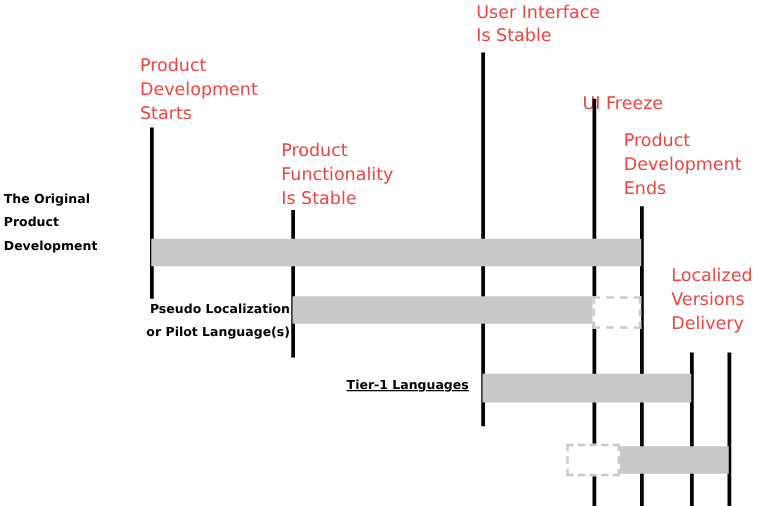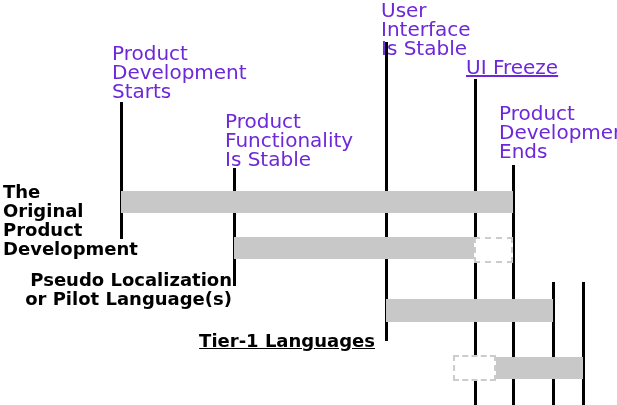--- a/index.html
+++ b/index.html
@@ -19,35 +19,34 @@
     overflow: hidden;
   }
   .milestone-line {
     position: absolute;
     width: 3px;
     background: #000000;
   }
   .milestone-label {
     position: absolute;
     font-family: "DejaVu Sans", sans-serif;
-    font-size: 20px;
+    font-size: 14px;
     line-height: 19px;
-    color: #6d28d9;
+    color: #ef4444;
     white-space: pre-line;
     letter-spacing: 0px;
   }
   .track-label {
     position: absolute;
     font-family: "DejaVu Sans", sans-serif;
-    font-size: 18px;
+    font-size: 10px;
     line-height: 19px;
     font-weight: bold;
     color: #000000;
     white-space: pre-line;
-    margin-top: 32px;
   }
   .track-label.align-left  { text-align: left; }
   .track-label.align-right { text-align: right; }
   .bar {
     position: absolute;
     background: #c8c8c8;
   }
   .bar-gap {
     position: absolute;
     background: #ffffff;
@@ -64,26 +63,29 @@
 Development
 Starts</div>
 
   <div class="milestone-label" style="left:225px; top:112px; width:120px;">Product
 Functionality
 Is Stable</div>
 
   <div class="milestone-label" style="left:381px; top:1px; width:140px;">User Interface
 Is Stable</div>
 
-  <div class="milestone-label" style="left:466px; top:58px; width:110px;text-decoration:underline;">UI Freeze</div>
+  <div class="milestone-label" style="left:466px; top:74px; width:110px;">UI Freeze</div>
 
   <div class="milestone-label" style="left:499px; top:104px; width:115px;">Product
 Development
 Ends</div>
 
+  <div class="milestone-label" style="left:537px; top:212px; width:80px;">Localized
+Versions
+Delivery</div>
 
   <div class="milestone-line" style="left:120px; top:102px; height:137px;"></div>
 
   <div class="milestone-line" style="left:233px; top:168px; height:118px;"></div>
 
   <div class="milestone-line" style="left:385px; top:42px; height:299px;"></div>
 
   <div class="milestone-line" style="left:474px; top:79px; height:326px;"></div>
 
   <div class="milestone-line" style="left:512px; top:165px; height:240px;"></div>

